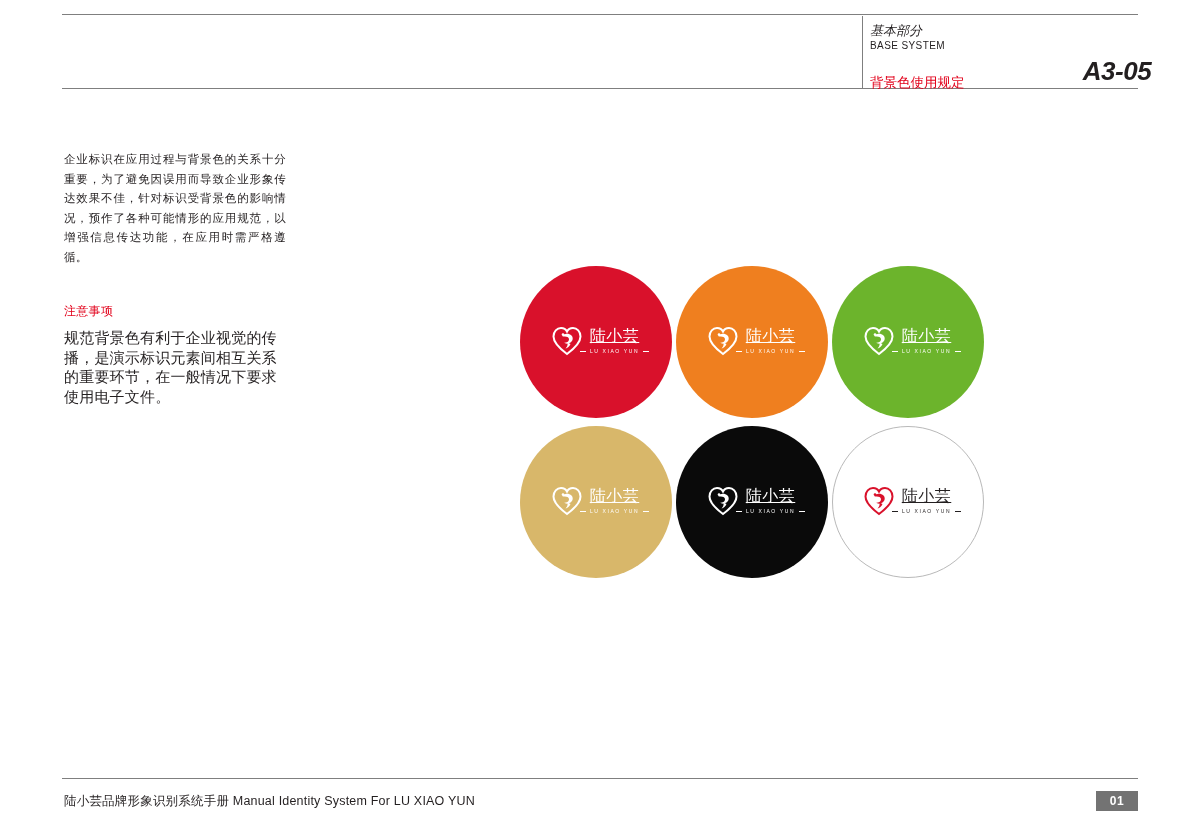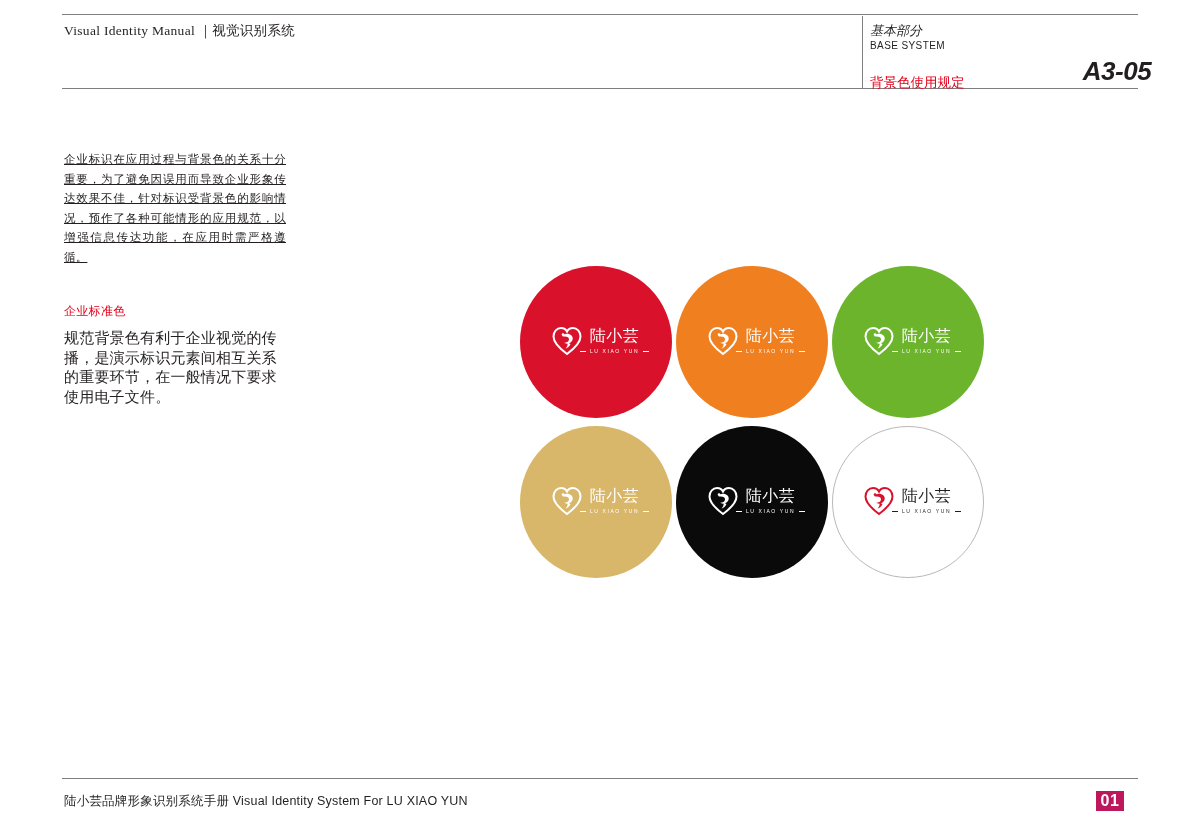--- a/index.html
+++ b/index.html
@@ -122,21 +122,20 @@
     left: 64px;
     top: 150px;
     width: 222px;
   }
   .para {
     font-size: 11.5px;
     line-height: 19.5px;
     color: #231f20;
     letter-spacing: .2px;
     text-align: justify;
-    text-decoration: underline;
   }
   .notice-title {
     margin-top: 36px;
     font-size: 12px;
     color: #e2001a;
     letter-spacing: .3px;
   }
   .notice-body {
     margin-top: 8px;
     font-size: 15px;
@@ -190,20 +189,21 @@
     display: flex;
     flex-direction: column;
     align-items: center;
   }
   .word-cn {
     font-size: 16px;
     line-height: 17px;
     letter-spacing: .5px;
     font-weight: 500;
     white-space: nowrap;
+    text-decoration: underline;
   }
   .word-en {
     font-size: 5px;
     letter-spacing: 1.6px;
     line-height: 8px;
     margin-top: 3px;
     white-space: nowrap;
     position: relative;
     padding: 0 1px;
   }
@@ -234,56 +234,55 @@
     top: 793px;
     font-size: 12.5px;
     color: #231f20;
     letter-spacing: .2px;
     white-space: nowrap;
   }
   .page-badge {
     position: absolute;
     left: 1096px;
     top: 791px;
-    width: 28px;
+    width: 42px;
     height: 20px;
-    background: #be185d;
+    background: #737373;
     color: #ffffff;
-    font-size: 16px;
+    font-size: 12px;
     font-weight: bold;
     display: flex;
     align-items: center;
     justify-content: center;
     letter-spacing: .5px;
   }
 </style>
 </head>
 <body>
 
 <div class="page">
 
   <div class="header">
     <div class="header-rule-top"></div>
     <div class="header-rule-bottom"></div>
     <div class="header-divider"></div>
 
-    <div class="hdr-eyebrow">Visual Identity Manual ｜视觉识别系统</div>
 
     <div class="hdr-right">
       <div class="hdr-r1">基本部分</div>
       <div class="hdr-r2">BASE SYSTEM</div>
       <div class="hdr-r3">背景色使用规定</div>
     </div>
 
     <div class="hdr-code">A3-05</div>
   </div>
 
   <div class="leftcol">
     <div class="para">企业标识在应用过程与背景色的关系十分重要，为了避免因误用而导致企业形象传达效果不佳，针对标识受背景色的影响情况，预作了各种可能情形的应用规范，以增强信息传达功能，在应用时需严格遵循。</div>
-    <div class="notice-title">企业标准色</div>
+    <div class="notice-title">注意事项</div>
     <div class="notice-body">规范背景色有利于企业视觉的传播，是演示标识元素间相互关系的重要环节，在一般情况下要求使用电子文件。</div>
   </div>
 
   <div class="grid">
 
     <div class="cell" style="left:0px;  top:0px;">
       <div class="circle" style="background: rgb(217, 17, 43);">
         <div class="lockup" style="color: rgb(255, 255, 255);">
           <span class="mark" style="color: rgb(255, 255, 255);">
             <svg viewBox="0 0 60 60" width="30" height="30" aria-hidden="true">
@@ -392,16 +391,16 @@
             <span class="word-cn" style="color: rgb(35, 31, 32);">陆小芸</span>
             <span class="word-en" style="color: rgb(35, 31, 32);">LU XIAO YUN</span>
           </span>
         </div>
       </div>
     </div>
 
   </div>
 
   <div class="footer-rule"></div>
-  <div class="footer-text">陆小芸品牌形象识别系统手册  Visual Identity System For LU XIAO YUN</div>
+  <div class="footer-text">陆小芸品牌形象识别系统手册  Manual Identity System For LU XIAO YUN</div>
   <div class="page-badge">01</div>
 
 </div>
 
 </body></html>

